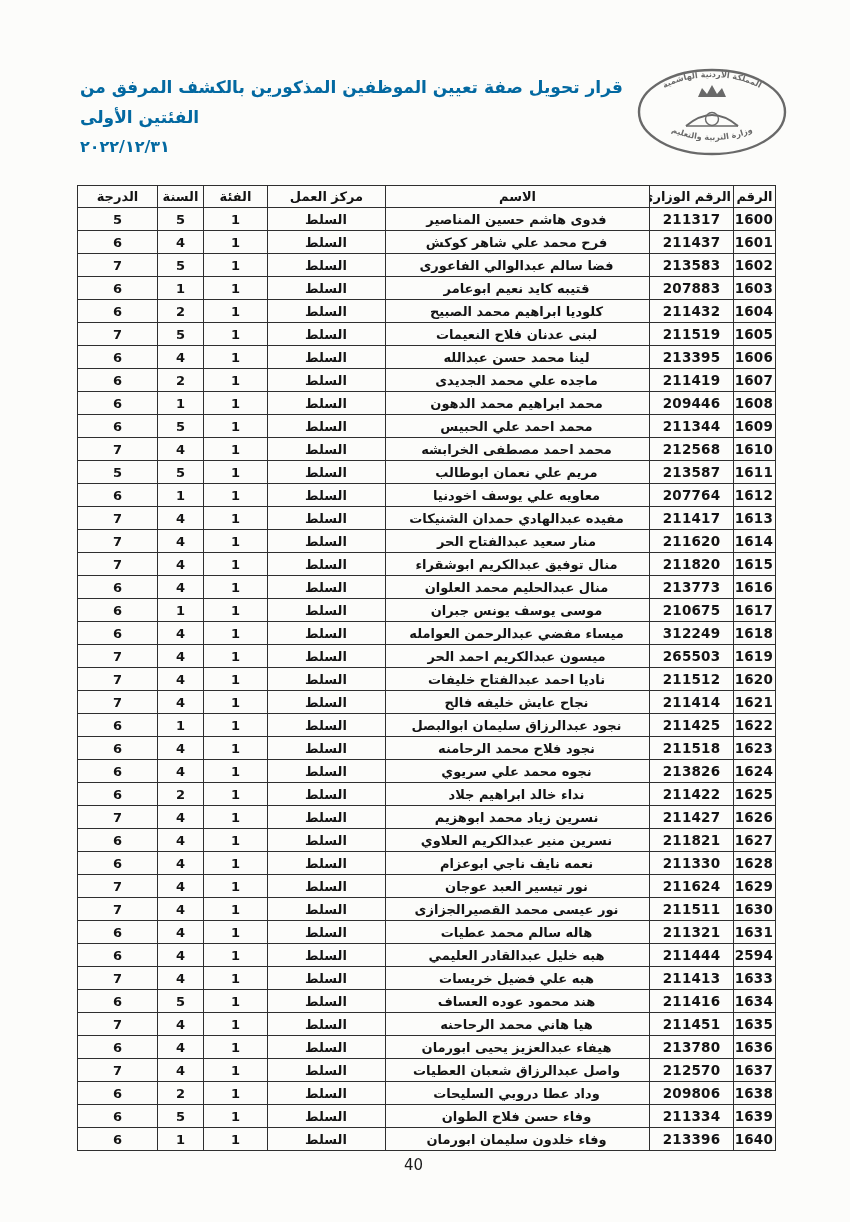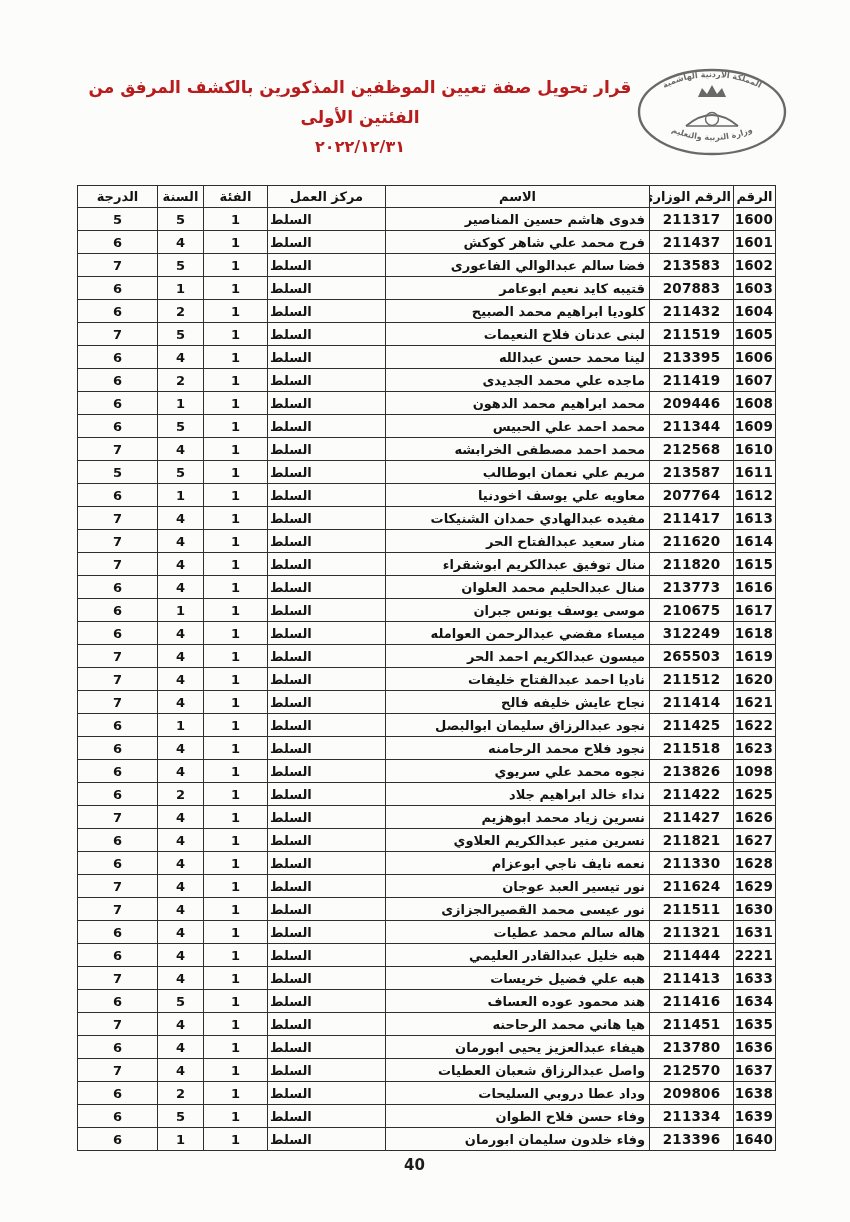--- a/index.html
+++ b/index.html
@@ -10,25 +10,25 @@
     margin:0 auto;
     background:#fcfcfa;
     font-family:"DejaVu Sans", sans-serif;
     color:#141414;
     overflow:hidden;
   }
   .doc-title {
     position:absolute;
     left:80px; top:72px; width:560px;
     direction:rtl;
-    text-align:center;
+    text-align:left;
     font-weight:bold;
     font-size:17px;
     line-height:30px;
-    color:#b91c1c;
+    color:#0369a1;
   }
   .doc-title .date-line {
     direction:ltr;
     font-size:16px;
     letter-spacing:2px;
   }
   .seal {
     position:absolute;
     left:634px; top:66px;
     width:156px; height:92px;
@@ -46,28 +46,28 @@
     border:1.6px solid #2f2f2f;
     padding:0 2px;
     font-weight:bold;
     white-space:nowrap;
     overflow:hidden;
     text-align:center;
     vertical-align:middle;
   }
   .emp-table th { height:22px; font-size:13px;text-align:center; }
   .emp-table td { height:23px; font-size:13px; }
-  .emp-table td.col-name { text-align:right; padding-right:4px; font-size:13px; }
-  .emp-table td.col-work-center { text-align:left; padding-right:3px; }
+  .emp-table td.col-name { text-align:center; padding-right:4px; font-size:13px; }
+  .emp-table td.col-work-center { text-align:center; padding-right:3px; }
   .emp-table td.col-number, .emp-table td.col-ministry-number { font-size:13.5px; letter-spacing:.2px; }
   .page-number {
     position:absolute;
     left:404px; top:1156px;
     font-size:15px;
-    font-weight:bold;
+    font-weight:normal;
     color:#1c1c1c;
   }
 </style>
 </head>
 <body>
 
 <div class="page">
 
   <div class="seal">
     <svg width="156" height="92" viewBox="0 0 156 92">
@@ -324,21 +324,21 @@
         <tr>
           <td class="col-number">1623</td>
           <td class="col-ministry-number">211518</td>
           <td class="col-name">نجود فلاح محمد الرحامنه</td>
           <td class="col-work-center">السلط</td>
           <td class="col-category">1</td>
           <td class="col-year">4</td>
           <td class="col-grade">6</td>
         </tr>
         <tr>
-          <td class="col-number">1098</td>
+          <td class="col-number">1624</td>
           <td class="col-ministry-number">213826</td>
           <td class="col-name">نجوه محمد علي سريوي</td>
           <td class="col-work-center">السلط</td>
           <td class="col-category">1</td>
           <td class="col-year">4</td>
           <td class="col-grade">6</td>
         </tr>
         <tr>
           <td class="col-number">1625</td>
           <td class="col-ministry-number">211422</td>
@@ -396,21 +396,21 @@
         <tr>
           <td class="col-number">1631</td>
           <td class="col-ministry-number">211321</td>
           <td class="col-name">هاله سالم محمد عطيات</td>
           <td class="col-work-center">السلط</td>
           <td class="col-category">1</td>
           <td class="col-year">4</td>
           <td class="col-grade">6</td>
         </tr>
         <tr>
-          <td class="col-number">2221</td>
+          <td class="col-number">2594</td>
           <td class="col-ministry-number">211444</td>
           <td class="col-name">هبه خليل عبدالقادر العليمي</td>
           <td class="col-work-center">السلط</td>
           <td class="col-category">1</td>
           <td class="col-year">4</td>
           <td class="col-grade">6</td>
         </tr>
         <tr>
           <td class="col-number">1633</td>
           <td class="col-ministry-number">211413</td>

